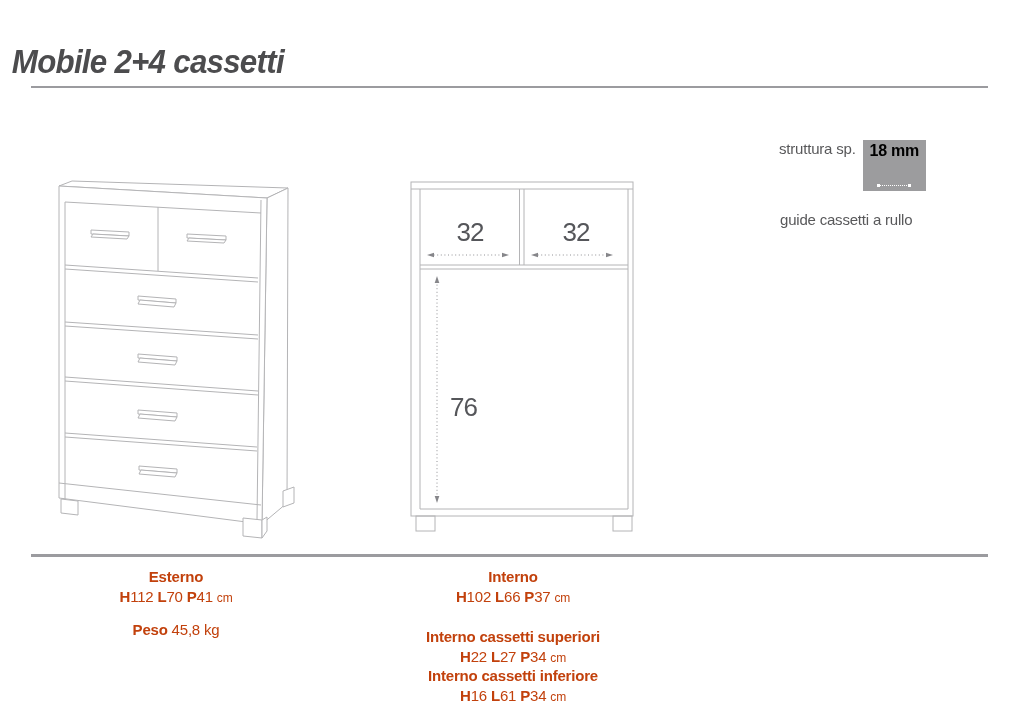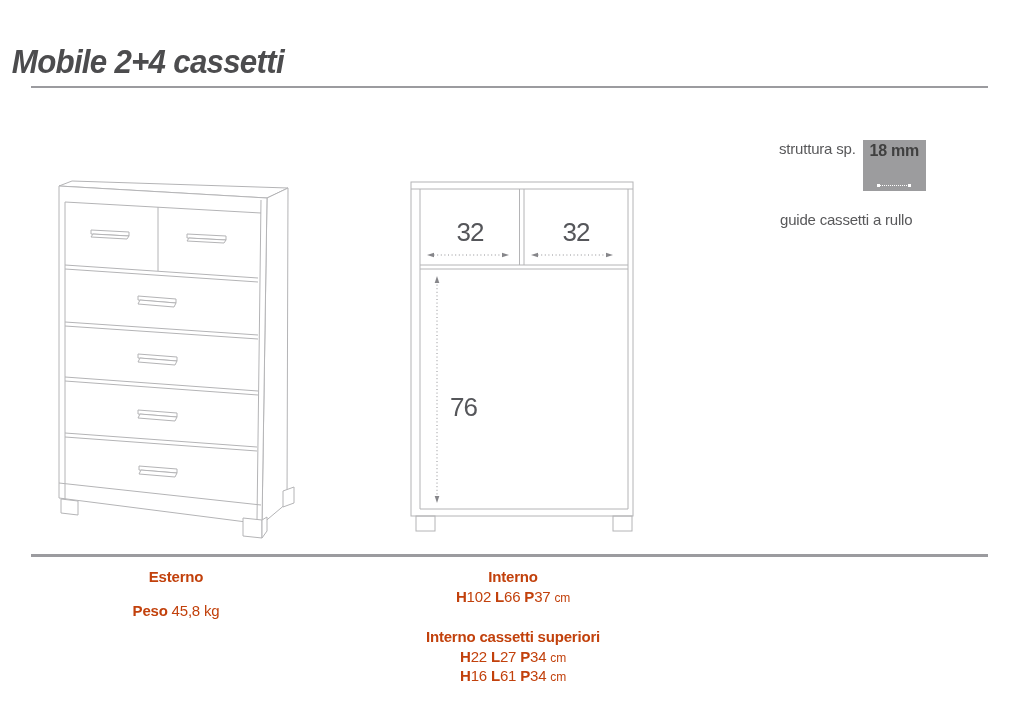--- a/index.html
+++ b/index.html
@@ -12,21 +12,21 @@
          letter-spacing:-0.8px;transform:scaleX(0.92);white-space:nowrap;}
 
   
   .rule{position:absolute;left:31px;width:957px;background:#9b9b9f;}
   .rule-top{top:86px;height:2px;}
   .rule-bottom{top:554px;height:3px;}
 
   
   .annot{position:absolute;color:#58585a;font-size:15px;letter-spacing:-0.2px;}
   .struttura{top:140px;left:779px;display:flex;gap:7px;}
-  .badge{background:#9c9c9e;color:#404040;font-weight:bold;font-size:16px;
+  .badge{background:#9c9c9e;color:#000000;font-weight:bold;font-size:16px;
          padding:2px 7px 3px 7px;display:flex;flex-direction:column;align-items:center;
          line-height:1.15;letter-spacing:-0.3px;gap:24px;}
   .badge-arrow{margin-top:1px;width:30px;height:2px;border-top:1px dotted #ffffff;position:relative;}
   .badge-arrow::before,.badge-arrow::after{content:"";position:absolute;top:-2px;width:3px;height:3px;background:#ffffff;}
   .badge-arrow::before{left:-2px;}
   .badge-arrow::after{right:-2px;}
   .guides{top:211px;left:780px;}
 
   
   .dims-block{position:absolute;top:567px;color:#c2410c;text-align:center;
@@ -154,35 +154,39 @@
         <polygon class="arr" points="37,328 34.7,321 39.3,321"></polygon>
         <text x="50" y="241" text-anchor="start">76</text>
       </g>
     </svg>
   </div>
 
   <div class="rule rule-bottom"></div>
 
   <div class="dims-block dims-esterno">
     <div class="hd">Esterno</div>
+    <div>
+      <span class="pair"><b>H</b><span>112</span></span><span class="pair"><b>L</b><span>70</span></span><span class="pair"><b>P</b><span>41</span></span><span class="unit">cm</span>
+    </div>
     <div class="weight-line">
       <b>Peso</b>
       <span>45,8 kg</span>
     </div>
   </div>
 
   <div class="dims-block dims-interno">
     <div class="hd">Interno</div>
     <div>
       <span class="pair"><b>H</b><span>102</span></span><span class="pair"><b>L</b><span>66</span></span><span class="pair"><b>P</b><span>37</span></span><span class="unit">cm</span>
     </div>
     <div class="sub-block">
       <div class="hd">Interno cassetti superiori</div>
       <div>
         <span class="pair"><b>H</b><span>22</span></span><span class="pair"><b>L</b><span>27</span></span><span class="pair"><b>P</b><span>34</span></span><span class="unit">cm</span>
       </div>
+      <div class="hd">Interno cassetti inferiore</div>
       <div>
         <span class="pair"><b>H</b><span>16</span></span><span class="pair"><b>L</b><span>61</span></span><span class="pair"><b>P</b><span>34</span></span><span class="unit">cm</span>
       </div>
     </div>
   </div>
 
 </div>
 
 </body></html>

